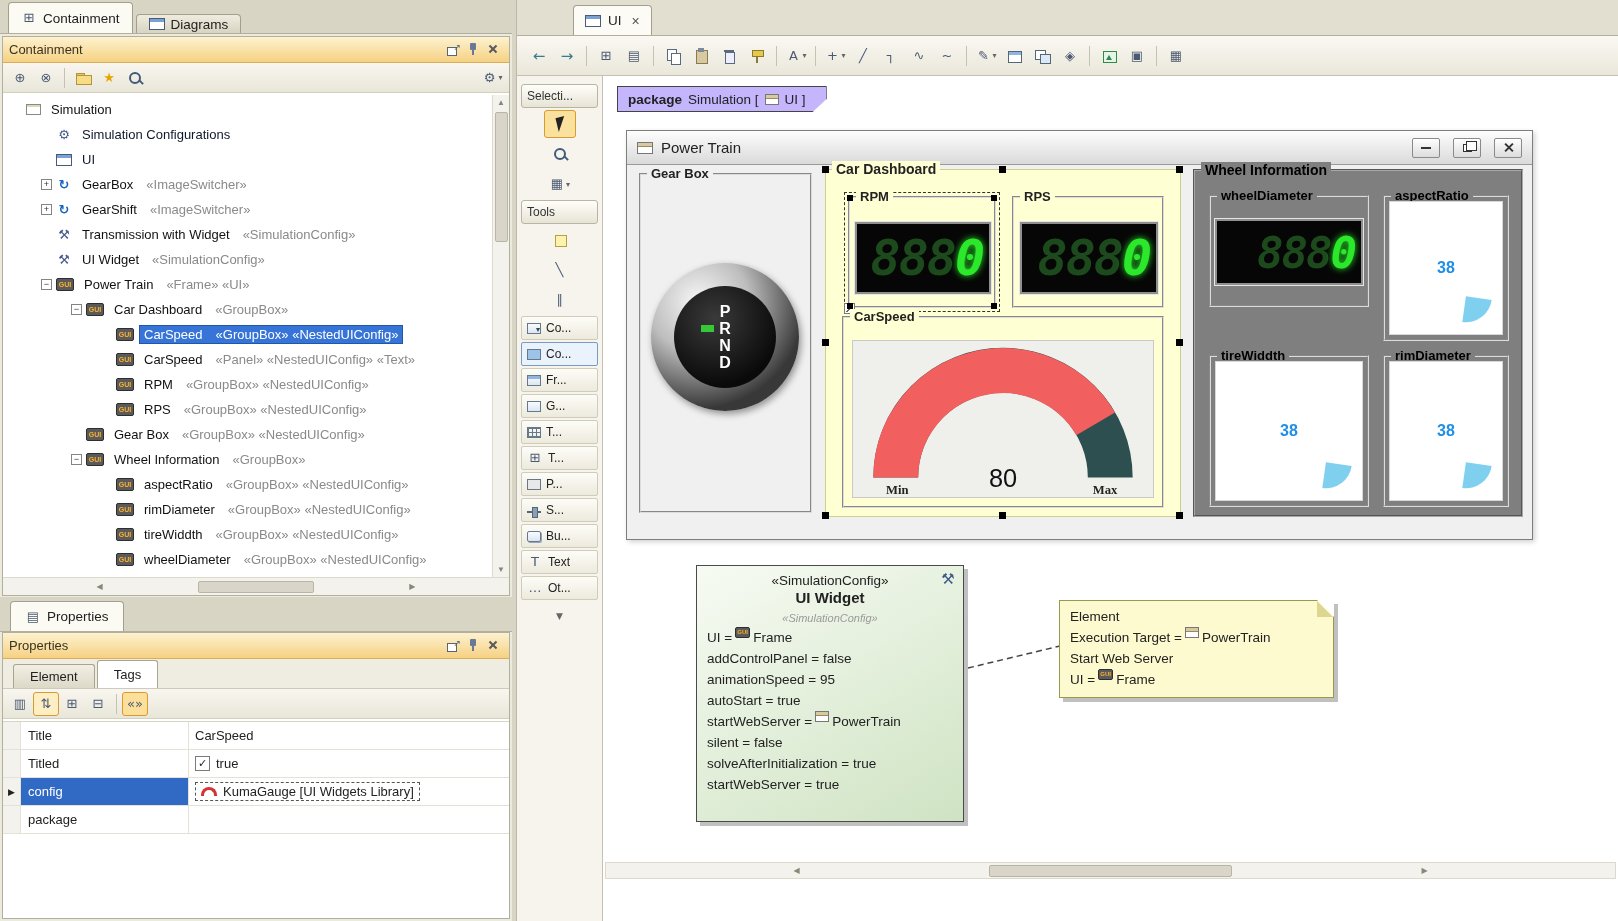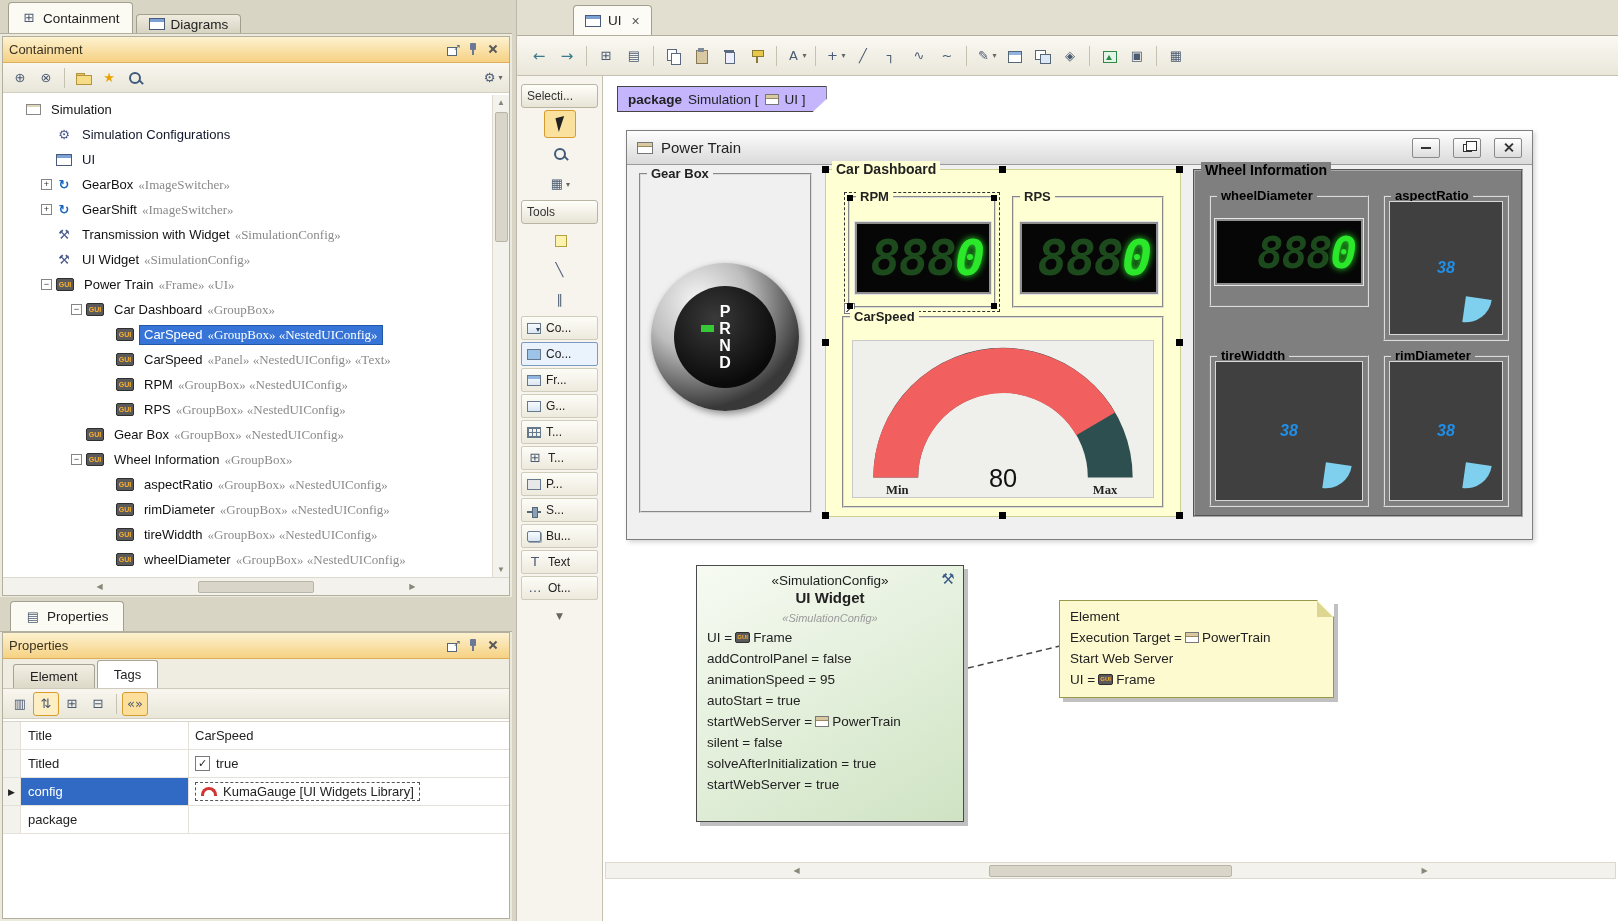--- a/index.html
+++ b/index.html
@@ -89,21 +89,21 @@
 #tree{position:absolute;left:0;top:2px;right:17px;}
 .trow{display:flex;align-items:center;height:25px;white-space:nowrap;padding-left:4px;}
 .tind{flex:none;display:inline-block;}
 .texp{flex:none;width:11px;height:11px;border:1px solid #848484;background:#fff;font-size:9px;line-height:9px;text-align:center;color:#333;margin-right:4px;}
 .texps{flex:none;width:15px;}
 .trow .icn{margin-right:5px;}
 .tlabel{display:inline-flex;align-items:flex-start;padding:1px 4px;border:1px solid transparent;}
 .tlabel.sel{background:#3774d8;border-color:#2257a8;color:#fff;}
 .tname{color:#111;}
 .tname.blue{color:#0f172a;}
-.tstereo{color:#8a8a8a;margin-left:5px;font-family:Liberation Serif, serif;}
+.tstereo{color:#8a8a8a;margin-left:13px;}
 .tlabel.sel .tname,.tlabel.sel .tstereo{color:#fff;}
 .vscroll{position:absolute;right:0;top:0;bottom:0;width:17px;background:#f4f2ec;border-left:1px solid #ddd9cc;display:flex;flex-direction:column;align-items:center;}
 .sarrow{font-size:8px;color:#8a8678;height:15px;width:100%;display:flex;align-items:center;justify-content:center;}
 .vthumb{width:13px;height:130px;background:#d9d5c8;border:1px solid #b9b5a6;border-radius:2px;margin-top:2px;}
 .vscroll .sarrow.bottom{margin-top:auto;}
 .hscroll{display:flex;align-items:center;background:#f4f2ec;}
 .hscroll.tree-h{position:absolute;left:0;right:0;bottom:0;height:18px;border-top:1px solid #ddd9cc;}
 .hthumb{height:12px;background:#d9d5c8;border:1px solid #b9b5a6;border-radius:2px;margin:0 2px;}
 .tree-h .hthumb{width:300px;}
 .hscroll .sarrow.right{margin-left:auto;}
@@ -180,33 +180,33 @@
 .seg-main{left:5px;top:24px;width:136px;height:72px;font-size:50px;letter-spacing:-2px;}
 .rps-group .seg-main{left:6px;width:138px;}
 .speed-group{left:16px;top:146px;width:322px;height:192px;}
 .gauge-panel{position:absolute;left:8px;top:22px;right:8px;bottom:8px;background:#efefec;border:1px solid #c9c9c9;display:flex;align-items:center;justify-content:center;}
 .wheel-group{left:566px;top:4px;width:330px;height:348px;border:2px groove #a8a8a8;}
 .wd-box{left:14px;top:24px;width:160px;height:112px;}
 .seg-wd{left:4px;top:22px;width:148px;height:66px;font-size:44px;letter-spacing:-2px;}
 .ar-box{left:188px;top:24px;width:126px;height:146px;}
 .tw-box{left:14px;top:184px;width:160px;height:152px;}
 .rd-box{left:188px;top:184px;width:126px;height:152px;}
-.wpanel{position:absolute;left:4px;top:4px;right:4px;bottom:4px;background:#404040;border:1px solid #d8d8d8;display:flex;align-items:center;justify-content:center;font-style:italic;}
+.wpanel{position:absolute;left:4px;top:4px;right:4px;bottom:4px;background:#ffffff;border:1px solid #d8d8d8;display:flex;align-items:center;justify-content:center;}
 .wval{color:#1f8fe8;font-weight:bold;font-size:16px;}
 .wedge{position:absolute;right:12px;bottom:10px;width:26px;height:26px;background:#7fd0ef;border-radius:0 0 100% 0;transform:rotate(8deg);}
 
 
 .classbox{position:absolute;left:93px;top:489px;width:268px;height:257px;background:linear-gradient(150deg,#f7fbf3,#cfe3c3);border:1px solid #4a4a4a;box-shadow:4px 4px 0 rgba(130,130,130,.5);}
 .cb-wrench-slot{position:absolute;top:5px;right:7px;}
 .cb-wrench-slot .icn{font-size:15px;color:#3a5a8a;}
 .cb-st{text-align:center;font-size:13.5px;margin-top:7px;}
 .cb-name{text-align:center;font-weight:bold;font-size:15px;margin-top:1px;}
 .cb-sub{text-align:center;font-size:11px;color:#9a9a9a;font-style:italic;margin:6px 0 3px;}
 .cb-attrs{padding:0 10px;font-size:13.5px;line-height:21px;}
-.attr-line{display:flex;align-items:center;gap:3px;white-space:nowrap;}
+.attr-line{display:flex;align-items:flex-start;gap:3px;white-space:nowrap;}
 .connector{position:absolute;left:361px;top:560px;}
 .note{position:absolute;left:456px;top:524px;width:275px;height:98px;background:#fdfacf;border:1px solid #99994d;box-shadow:4px 4px 0 rgba(130,130,130,.5);padding:5px 10px;font-size:13.5px;line-height:21px;}
 .note::before{content:"";position:absolute;top:-1px;right:-1px;width:0;height:0;border-top:17px solid #fff;border-left:17px solid transparent;}
 .note::after{content:"";position:absolute;top:0;right:0;width:0;height:0;border-bottom:16px solid #dcd690;border-right:16px solid transparent;}
 .note-title{margin-bottom:0;}
 .hscroll.canvas-h{position:absolute;left:2px;right:2px;top:786px;height:17px;border:1px solid #ddd9cc;}
 .canvas-h .hthumb{width:640px;}
 </style>
 </head>
 <body>

